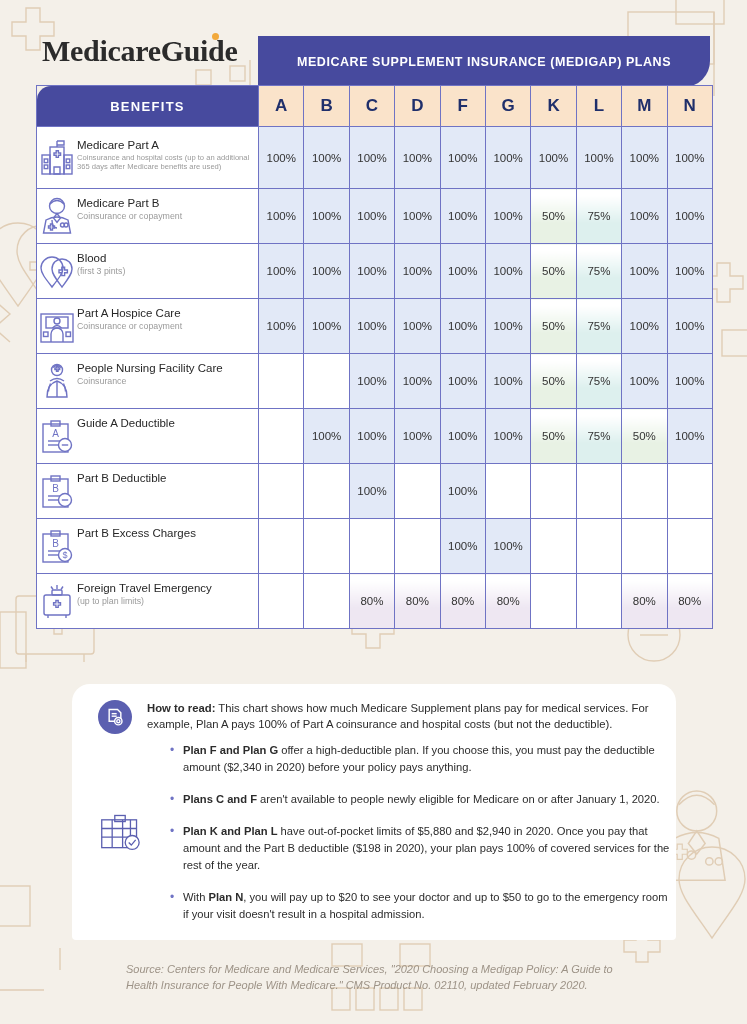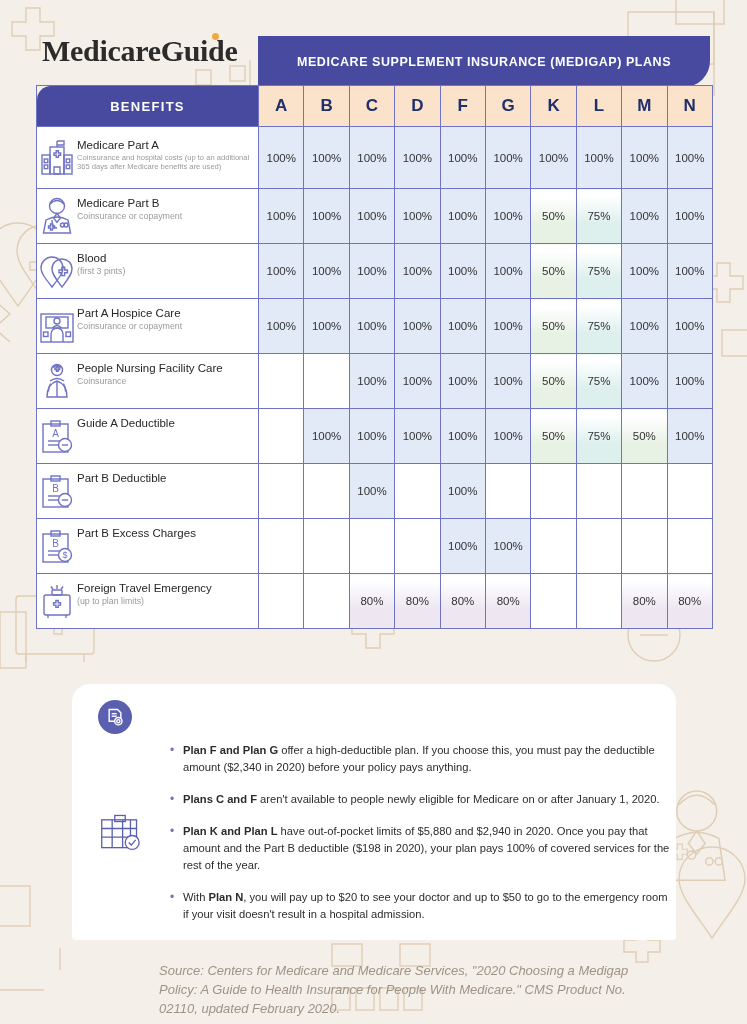--- a/index.html
+++ b/index.html
@@ -143,23 +143,22 @@
   }
   ul.bullets li::before {
     content: "•"; position: absolute; left: 0; top: -1px;
     color: #6f73c4; font-size: 12px;
   }
   ul.bullets li b { font-weight: 700; }
 
   
   #source {
     position: absolute; left: 126px; top: 962px; width: 500px; z-index: 4;
-    font-size: 13px; font-style: italic; color: #9d9387;
+    font-size: 11px; font-style: italic; color: #9d9387;
     line-height: 1.45;
-    margin-left: 33px;
   }
 </style>
 </head>
 <body>
 
 <div id="page">
 
   <svg id="bg-deco" viewBox="0 0 747 1024" width="747" height="1024">
     <g stroke="#e0cdb5" stroke-width="1.4" fill="none">
 
@@ -551,20 +550,23 @@
       <rect x="3" y="9" width="40" height="32"></rect>
       <rect x="18" y="4" width="12" height="7"></rect>
       <line x1="3" y1="19" x2="43" y2="19"></line>
       <line x1="3" y1="29" x2="43" y2="29"></line>
       <line x1="15" y1="9" x2="15" y2="41"></line>
       <line x1="27" y1="9" x2="27" y2="41"></line>
       <line x1="36" y1="9" x2="36" y2="41"></line>
       <circle cx="38" cy="35" r="8" fill="#ffffff"></circle>
       <polyline points="34,35 37,38 42,32"></polyline>
     </svg>
+    <div id="howto-lead">
+      <b>How to read:</b><span> This chart shows how much Medicare Supplement plans pay for medical services. For example, Plan A pays 100% of Part A coinsurance and hospital costs (but not the deductible).</span>
+    </div>
     <ul class="bullets" id="bullet-list">
         <li><b>Plan F and Plan G</b><span> offer a high-deductible plan. If you choose this, you must pay the deductible amount ($2,340 in 2020) before your policy pays anything.</span></li>
         <li><b>Plans C and F</b><span> aren't available to people newly eligible for Medicare on or after January 1, 2020.</span></li>
         <li><b>Plan K and Plan L</b><span> have out-of-pocket limits of $5,880 and $2,940 in 2020. Once you pay that amount and the Part B deductible ($198 in 2020), your plan pays 100% of covered services for the rest of the year.</span></li>
         <li><span>With </span><b>Plan N</b><span>, you will pay up to $20 to see your doctor and up to $50 to go to the emergency room if your visit doesn't result in a hospital admission.</span></li>
       </ul>
   </div>
 
   <div id="source">Source: Centers for Medicare and Medicare Services, "2020 Choosing a Medigap Policy: A Guide to Health Insurance for People With Medicare." CMS Product No. 02110, updated February 2020.</div>
 

